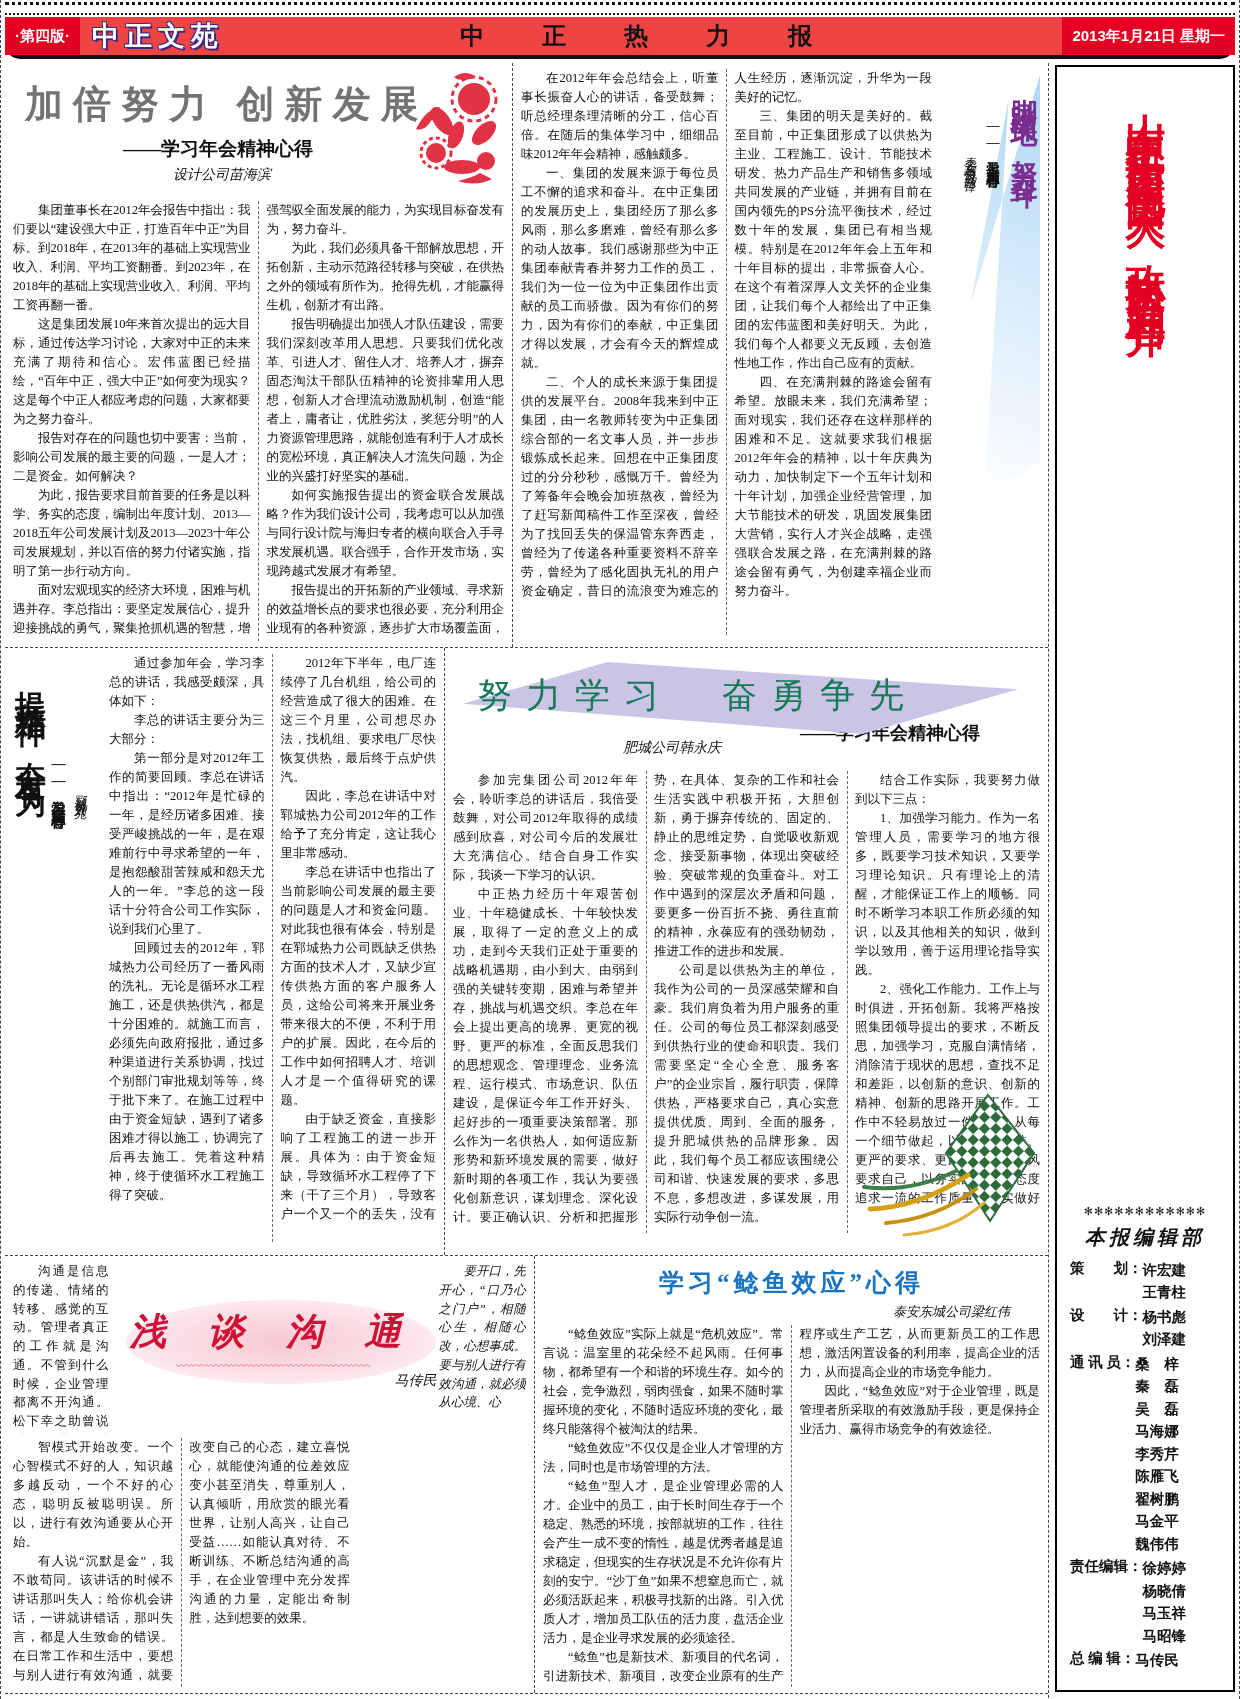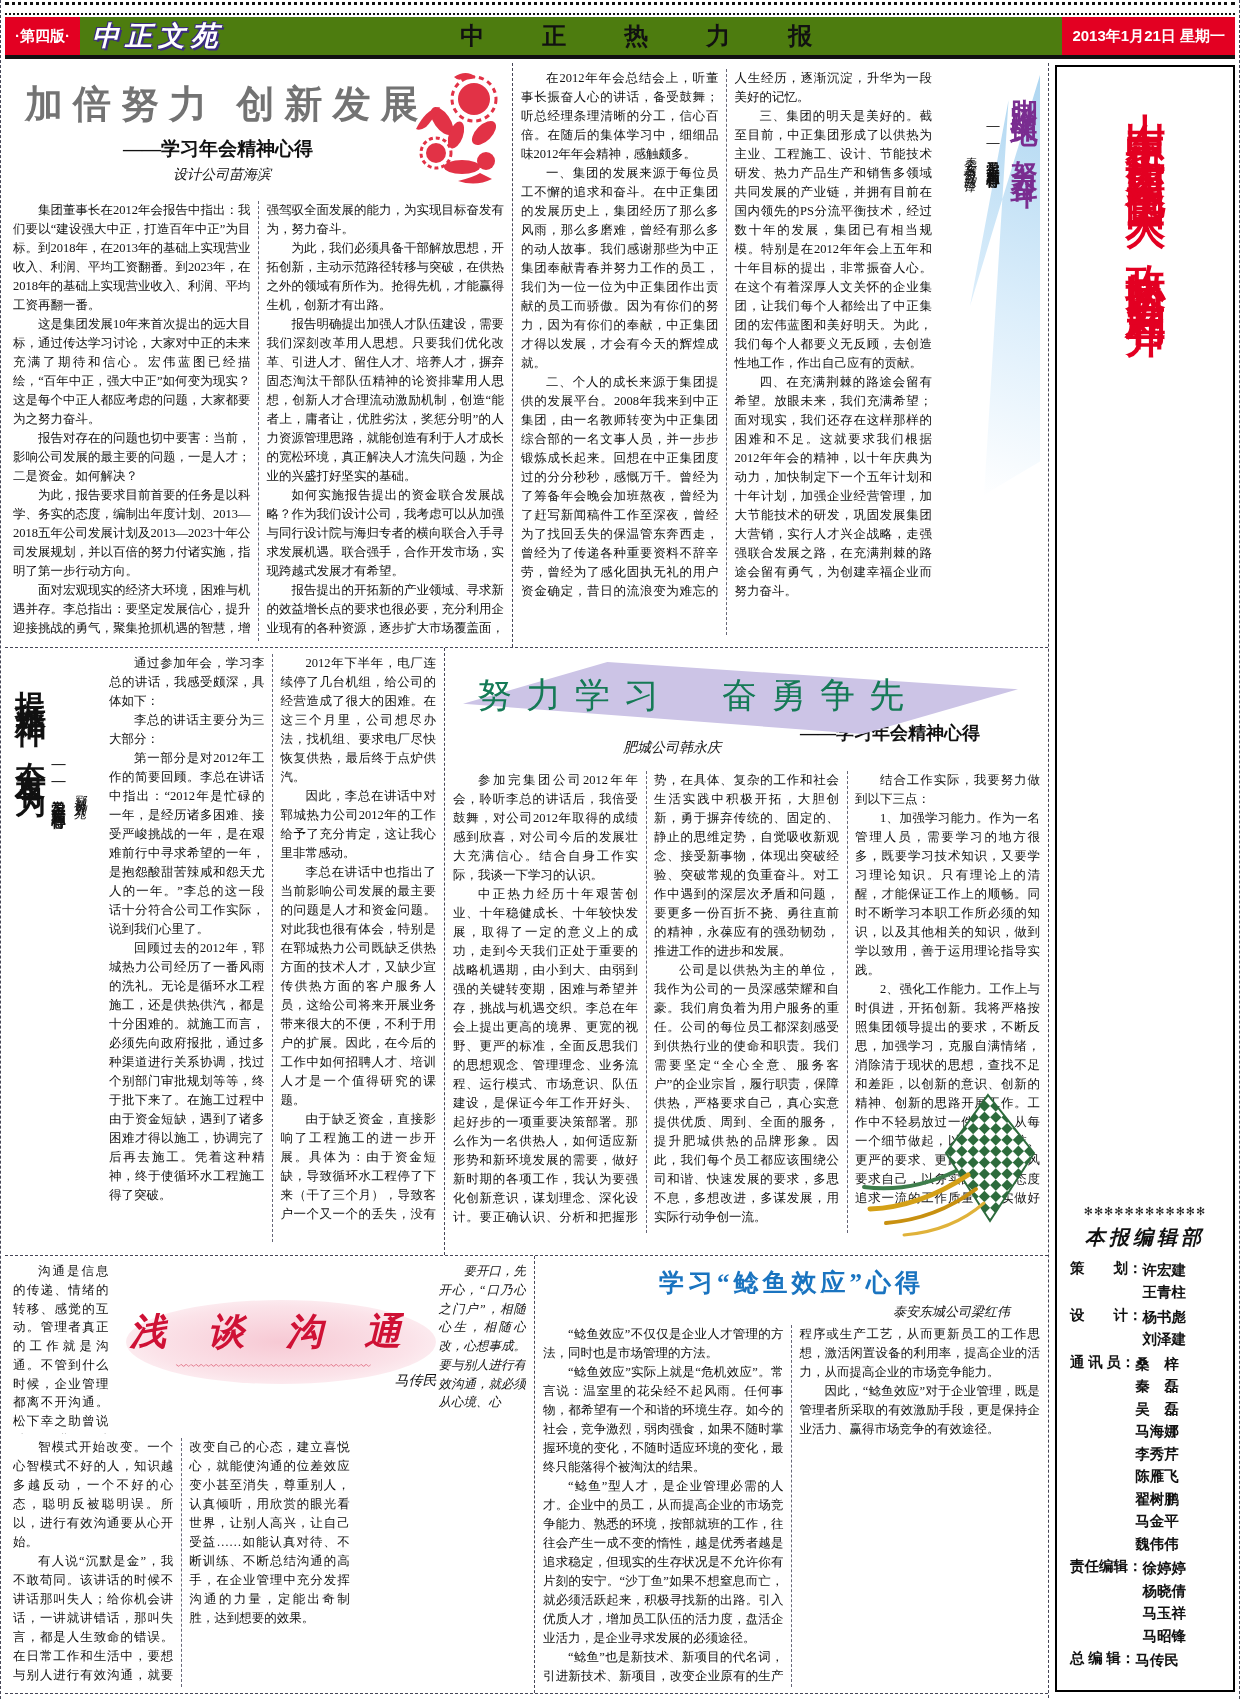--- a/index.html
+++ b/index.html
@@ -1,26 +1,26 @@
 <!DOCTYPE html>
 <html><head>
 <meta charset="utf-8">
 <style>
   html,body{margin:0;padding:0;background:#fff;}
   #page{position:relative;width:1240px;height:1699px;background:#fff;box-sizing:border-box;
         font-family:"Liberation Serif","DejaVu Serif",serif;color:#111;overflow:hidden;
         border-left:1px dashed #445;border-right:1px dashed #445;}
   
   #topline{height:8px;border-top:3px dotted #111;border-bottom:2px dotted #111;margin:2px 4px 0 4px;}
-  #masthead{display:flex;align-items:stretch;height:38px;background:#4d7c0f;margin:2px 4px 0 4px;
-            border-bottom:4px solid #111;}
+  #masthead{display:flex;align-items:stretch;height:38px;background:#ef4444;margin:2px 4px 0 4px;
+            border-bottom:4px solid #111;border-radius:15px;}
   .red-box{background:#e30022;color:#fff;display:flex;align-items:center;padding:0 10px;
            font-family:"Liberation Sans","DejaVu Sans",sans-serif;font-size:15px;font-weight:bold;white-space:nowrap;}
   #section-name{display:flex;align-items:center;padding:0 12px;font-size:27px;font-weight:bold;color:#fff;
-      letter-spacing:6px;text-shadow:2px 2px 0 #3b2b80,-1px -1px 0 #3b2b80,1px -1px 0 #3b2b80,-1px 1px 0 #3b2b80;font-style:italic;}
+      letter-spacing:6px;text-shadow:2px 2px 0 #3b2b80,-1px -1px 0 #3b2b80,1px -1px 0 #3b2b80,-1px 1px 0 #3b2b80;}
   #paper-name{flex:1;display:flex;align-items:center;justify-content:center;font-size:24px;font-weight:bold;
       letter-spacing:26px;color:#111;}
   
   #frame{display:flex;margin:4px 4px 0 4px;height:1635px;}
   #main{flex:1;min-width:0;display:flex;flex-direction:column;border-right:1px dashed #445;}
   .section{box-sizing:border-box;display:flex;border-bottom:1px dashed #445;overflow:hidden;}
   .article{box-sizing:border-box;padding:6px 8px;overflow:hidden;position:relative;}
   .v-divider{border-right:1px dashed #445;}
   .body-text{font-size:12.5px;line-height:1.52;text-align:justify;overflow:hidden;column-fill:auto;
              column-rule:1px dashed #667;column-gap:16px;}
@@ -232,23 +232,23 @@
           <div id="a5-body" class="body-text">
               <p>智模式开始改变。一个心智模式不好的人，知识越多越反动，一个不好的心态，聪明反被聪明误。所以，进行有效沟通要从心开始。</p>
               <p>有人说“沉默是金”，我不敢苟同。该讲话的时候不讲话那叫失人；给你机会讲话，一讲就讲错话，那叫失言，都是人生致命的错误。在日常工作和生活中，要想与别人进行有效沟通，就要改变自己的心态，建立喜悦心，就能使沟通的位差效应变小甚至消失，尊重别人，认真倾听，用欣赏的眼光看世界，让别人高兴，让自己受益……如能认真对待、不断训练、不断总结沟通的高手，在企业管理中充分发挥沟通的力量，定能出奇制胜，达到想要的效果。</p>
             </div>
         </div>
 
         <div class="article" id="a6">
           <div id="a6-title">学习“鲶鱼效应”心得</div>
           <div id="a6-byline" class="kai">泰安东城公司梁红伟</div>
           <div id="a6-body" class="body-text">
+              <p>“鲶鱼效应”实际上就是“危机效应”。常言说：温室里的花朵经不起风雨。任何事物，都希望有一个和谐的环境生存。如今的社会，竞争激烈，弱肉强食，如果不随时掌握环境的变化，不随时适应环境的变化，最终只能落得个被淘汰的结果。</p>
               <p>“鲶鱼效应”不仅仅是企业人才管理的方法，同时也是市场管理的方法。</p>
-              <p>“鲶鱼效应”实际上就是“危机效应”。常言说：温室里的花朵经不起风雨。任何事物，都希望有一个和谐的环境生存。如今的社会，竞争激烈，弱肉强食，如果不随时掌握环境的变化，不随时适应环境的变化，最终只能落得个被淘汰的结果。</p>
-              <p>“鲶鱼”型人才，是企业管理必需的人才。企业中的员工，从而提高企业的市场竞争能力、熟悉的环境，按部就班的工作，往往会产生一成不变的惰性，越是优秀者越是追求稳定，但现实的生存状况是不允许你有片刻的安宁。“沙丁鱼”如果不想窒息而亡，就必须活跃起来，积极寻找新的出路。引入优质人才，增加员工队伍的活力度，盘活企业活力，是企业寻求发展的必须途径。</p>
+              <p>“鲶鱼”型人才，是企业管理必需的人才。企业中的员工，由于长时间生存于一个稳定、熟悉的环境，按部就班的工作，往往会产生一成不变的惰性，越是优秀者越是追求稳定，但现实的生存状况是不允许你有片刻的安宁。“沙丁鱼”如果不想窒息而亡，就必须活跃起来，积极寻找新的出路。引入优质人才，增加员工队伍的活力度，盘活企业活力，是企业寻求发展的必须途径。</p>
               <p>“鲶鱼”也是新技术、新项目的代名词，引进新技术、新项目，改变企业原有的生产程序或生产工艺，从而更新员工的工作思想，激活闲置设备的利用率，提高企业的活力，从而提高企业的市场竞争能力。</p>
               <p>因此，“鲶鱼效应”对于企业管理，既是管理者所采取的有效激励手段，更是保持企业活力、赢得市场竞争的有效途径。</p>
             </div>
         </div>
       </div>
     </div>
 
     <div id="sidebar">
       <div id="slogan">山东中正热力集团祝全国人大、政协两会胜利召开</div>
       <div id="side-divider">✻✻✻✻✻✻✻✻✻✻✻✻</div>

